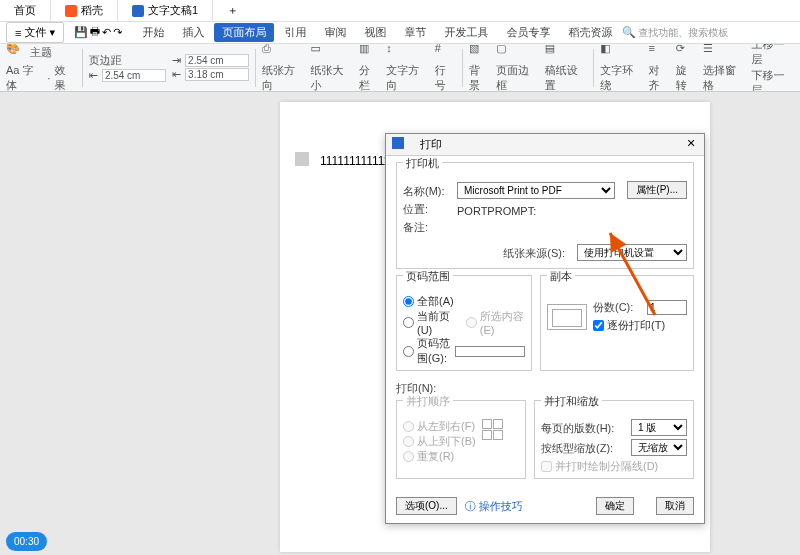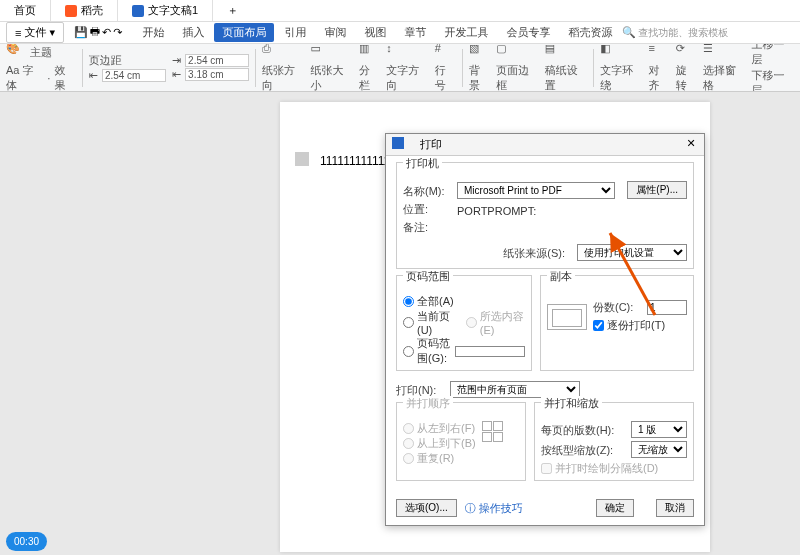--- a/index.html
+++ b/index.html
@@ -237,21 +237,20 @@
                 <input type="checkbox" checked="" style="">
                 <span>逐份打印(T)</span>
               </div>
           </div>
         </div>
       </div>
     </div>
 
     <div class="frow" style="margin-top:4px">
       <label>打印(N):</label>
-      <select style="width:130px"><option>范围中所有页面</option></select>
     </div>
 
     <div class="cols2" style="margin-top:4px">
       <div class="col fs">
         <span class="fs-lbl dis">并打顺序</span>
         <div style="display:flex;gap:6px">
           <div>
             <div class="chk dis">
                 <input type="radio" disabled="" style="">
                 <span>从左到右(F)</span>

